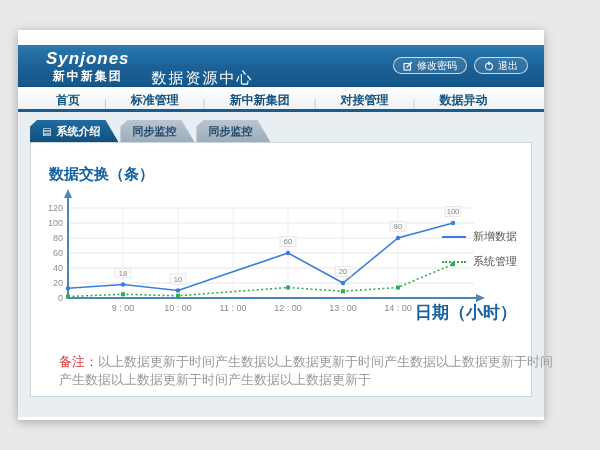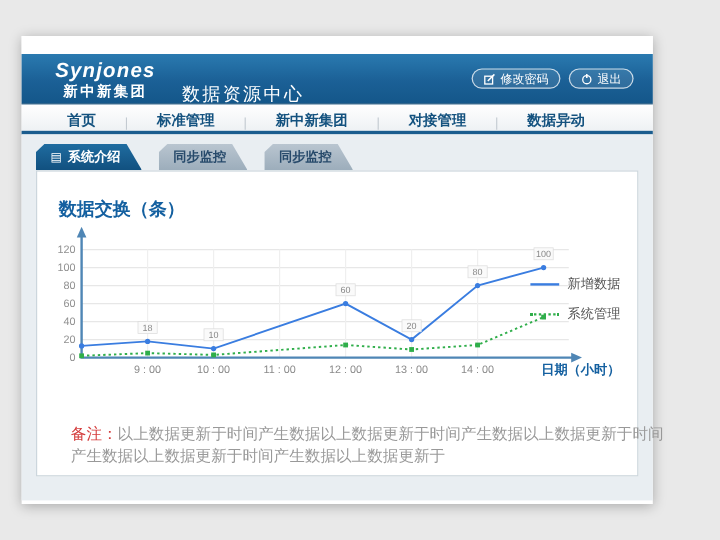--- a/index.html
+++ b/index.html
@@ -26,37 +26,37 @@
   .pill-btn svg { display:block; }
 
   
   .nav { height:25px; background:linear-gradient(180deg,#ffffff,#eef1f4);
     border-bottom:3px solid #1a5c8e; display:flex; align-items:flex-end; padding-left:14px; }
   .nav-item { color:#14527f; font-size:12px; font-weight:bold; padding:0 24px; cursor:pointer; }
   .nav-sep { color:#c3cad1; font-size:11px; }
 
   
   .content { height:305px; background:#e9eef2; padding-top:8px; }
-  .tabs { display:flex; gap:14px; margin-left:12px; height:22px; }
+  .tabs { display:flex; gap:2px; margin-left:12px; height:22px; }
   .tab { font-size:11px; font-weight:bold; line-height:22px; padding:0 18px 0 12px;
     clip-path:polygon(0 100%,0 30%,7px 0,calc(100% - 13px) 0,100% 100%); cursor:pointer; }
   .tab.active { background:linear-gradient(180deg,#1f6ca0,#11507f); color:#fff; }
   .tab.inactive { background:linear-gradient(180deg,#b9c5d0,#9cadbb); color:#274a6b; }
   .tab .tab-icon { margin-right:5px; font-size:10px; }
 
   .card { position:relative; margin:0 12px; height:255px; background:#fff;
     border:1px solid #ccd6dd; }
 
   .range-filters { position:absolute; top:8px; right:24px; display:flex; gap:18px; }
   .radio-item { display:flex; align-items:center; gap:5px; cursor:pointer; }
   .radio-dot { width:8px; height:8px; border-radius:50%; }
   .radio-label { font-size:11px; color:#5a5a5a; }
 
   .y-axis-title { position:absolute; left:18px; top:22px; color:#1460a0; font-size:15px; font-weight:bold; }
-  .x-axis-title { position:absolute; right:14px; top:158px; color:#1460a0; font-size:11px; font-weight:bold; }
+  .x-axis-title { position:absolute; right:14px; top:158px; color:#1460a0; font-size:17px; font-weight:bold; }
 
   #chart-svg { position:absolute; left:6px; top:38px; }
 
   .legend { position:absolute; right:14px; top:86px; display:flex; flex-direction:column; gap:10px; }
   .legend-item { display:flex; align-items:center; gap:7px; }
   .legend-sample { width:24px; height:0; border-top-width:2px; }
   .legend-label { font-size:11px; color:#555; }
 
   .note { position:absolute; left:28px; top:210px; font-size:13px; line-height:1.4; width:500px; }
   .note-prefix { color:#d43c3c; }

